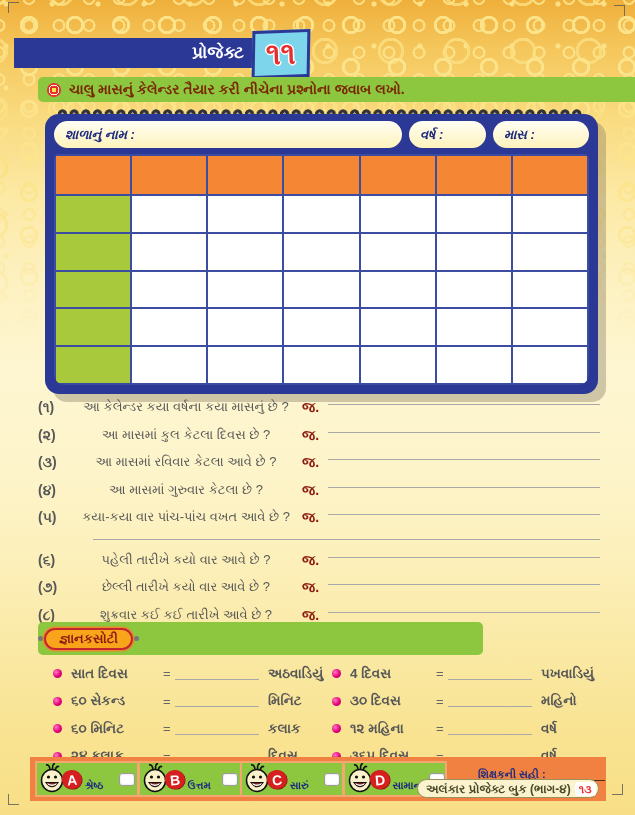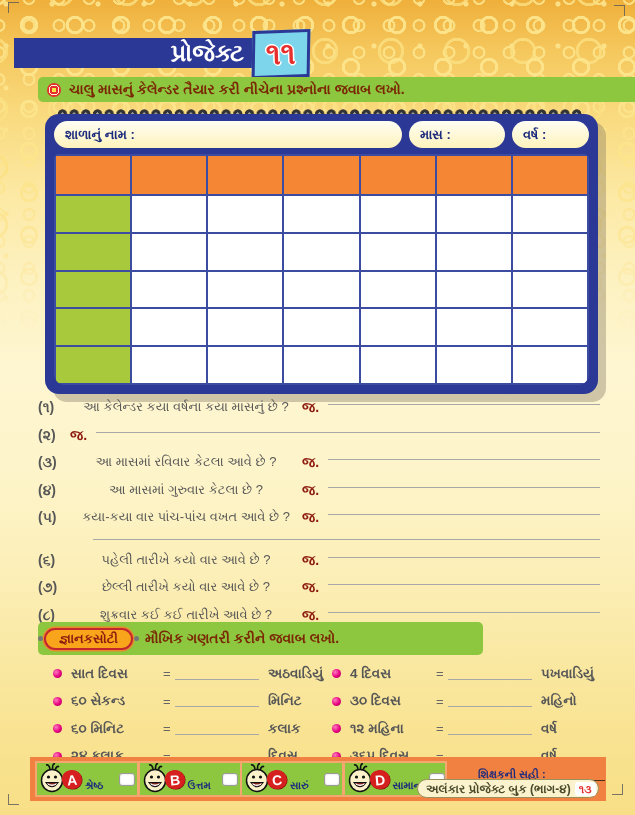--- a/index.html
+++ b/index.html
@@ -19,21 +19,21 @@
     mask-image:linear-gradient(180deg,#000 0%,#000 52%,transparent 100%); }
   .crop { position:absolute; width:11px; height:11px; border-color:#5a5a5a; border-style:solid; border-width:0; opacity:.8; }
   .crop.tl { left:8px; top:2px; border-left-width:1.5px; border-top-width:1.5px; }
   .crop.tr { right:10px; top:5px; border-right-width:1.5px; border-top-width:1.5px; }
   .crop.bl { left:8px; bottom:10px; border-left-width:1.5px; border-bottom-width:1.5px; }
   .crop.br { right:12px; bottom:20px; border-right-width:1.5px; border-bottom-width:1.5px; }
 
   
   .title-bar { position:absolute; left:14px; top:38px; width:244px; height:30px; background:#2C3896;
     display:flex; align-items:center; justify-content:flex-end; padding-right:14px; }
-  .title-bar .proj { color:#fff; font-size:24px; font-weight:700; }
+  .title-bar .proj { color:#fff; font-size:17px; font-weight:700; }
   .num-box { position:absolute; left:252px; top:30px; width:58px; height:48px; background:#7CD5EA;
     border:3px solid #2C3896; transform:rotate(-2deg) skewX(-3deg); display:flex; align-items:center; justify-content:center; }
   .num-box span { color:#E62E2D; font-size:30px; font-weight:700;
     text-shadow:-1.5px 0 #fff,1.5px 0 #fff,0 -1.5px #fff,0 1.5px #fff,1px 1px #fff,-1px -1px #fff; transform:skewX(3deg); }
   .page-title { position:absolute; left:322px; top:38px; color:#2C3896; font-size:28px; font-weight:700;
     text-shadow:1.5px 1.5px 0 rgba(255,255,255,.9),-1px -1px 0 rgba(255,255,255,.7); }
 
   .instruction-bar { position:absolute; left:38px; top:77px; width:624px; height:25px; background:#8DC63F;
     border-radius:5px; display:flex; align-items:center; padding-left:9px; }
   .bullseye { width:14px; height:14px; border-radius:50%; margin-right:8px; flex:none;
@@ -41,21 +41,21 @@
   .instruction-bar .txt { color:#7A2703; font-size:14px; font-weight:700; }
 
   
   .coil { position:absolute; left:57px; top:107px; width:527px; height:14px;
     background:radial-gradient(circle at 5.5px 7px,#999 0 1.6px,#333 1.6px 4.3px,rgba(0,0,0,0) 5px);
     background-size:11.7px 14px; background-repeat:repeat-x; }
   .cal-panel { position:absolute; left:45px; top:114px; width:553px; height:280px; background:#2C3896;
     border-radius:14px; box-shadow:8px 8px 0 rgba(120,110,90,.35); }
   .fields-row { position:absolute; left:9px; right:9px; top:7px; height:27px; display:flex; gap:7px; }
   .field { background:linear-gradient(#FFFEF4,#FEF3BC); border-radius:14px; display:flex; align-items:center;
-    padding:0 11px; color:#1D2B7D; font-size:13px; font-weight:700; white-space:nowrap; }
+    padding:0 11px; color:#1D2B7D; font-size:13px; font-weight:700; white-space:nowrap;font-style:italic; }
   .field.school { flex:1; }
   .field.month { width:96px; }
   .field.year  { width:77px; }
   .cal-table { position:absolute; left:9px; right:9px; top:40px; bottom:9px; background:#3C4CA0;
     display:grid; grid-template-columns:repeat(7,1fr); grid-template-rows:38px repeat(5,1fr);
     gap:2px; padding:2px; border-radius:5px 5px 11px 11px; overflow:hidden; }
   .cal-cell { background:#fff; }
   .cal-cell.head { background:#F58634; }
   .cal-cell.rowlabel { background:#A8C93C; }
 
@@ -130,26 +130,26 @@
     <span class="bullseye"></span>
     <span class="txt">ચાલુ માસનું કેલેન્ડર તૈયાર કરી નીચેના પ્રશ્નોના જવાબ લખો.</span>
   </div>
 
   <div class="coil"></div>
   <div class="cal-panel">
     <div class="fields-row">
       <div class="field school">
         <span>શાળાનું નામ :</span>
       </div>
+      <div class="field year">
+        <span>વર્ષ :</span>
+      </div>
       <div class="field month">
         <span>માસ :</span>
       </div>
-      <div class="field year">
-        <span>વર્ષ :</span>
-      </div>
     </div>
     <div class="cal-table">
         <div class="cal-cell head"></div>
         <div class="cal-cell head"></div>
         <div class="cal-cell head"></div>
         <div class="cal-cell head"></div>
         <div class="cal-cell head"></div>
         <div class="cal-cell head"></div>
         <div class="cal-cell head"></div>
         <div class="cal-cell rowlabel"></div>
@@ -192,20 +192,21 @@
 
   <div class="questions">
     <div class="q-row">
       <span class="q-num">(૧)</span>
       <span class="q-text">આ કેલેન્ડર કયા વર્ષના કયા માસનું છે ?</span>
       <span class="q-mark">જ.</span>
       <span class="q-line"></span>
     </div>
     <div class="q-row">
       <span class="q-num">(૨)</span>
+      <span class="q-text">આ માસમાં કુલ કેટલા દિવસ છે ?</span>
       <span class="q-mark">જ.</span>
       <span class="q-line"></span>
     </div>
     <div class="q-row">
       <span class="q-num">(૩)</span>
       <span class="q-text">આ માસમાં રવિવાર કેટલા આવે છે ?</span>
       <span class="q-mark">જ.</span>
       <span class="q-line"></span>
     </div>
     <div class="q-row">
@@ -236,21 +237,20 @@
     <div class="q-row">
       <span class="q-num">(૮)</span>
       <span class="q-text">શુક્રવાર કઈ કઈ તારીખે આવે છે ?</span>
       <span class="q-mark">જ.</span>
       <span class="q-line"></span>
     </div>
   </div>
 
   <div class="kt-bar">
     <span class="kt-badge">જ્ઞાનકસોટી</span>
-    <span class="txt">મૌખિક ગણતરી કરીને જવાબ લખો.</span>
   </div>
   <div class="kt-grid">
     <div class="kt-col left">
       <div class="kt-item">
         <span class="kt-bullet"></span>
         <span class="kt-label">સાત દિવસ</span>
         <span class="kt-eq">=</span>
         <span class="kt-line"></span>
         <span class="kt-unit">અઠવાડિયું</span>
       </div>

